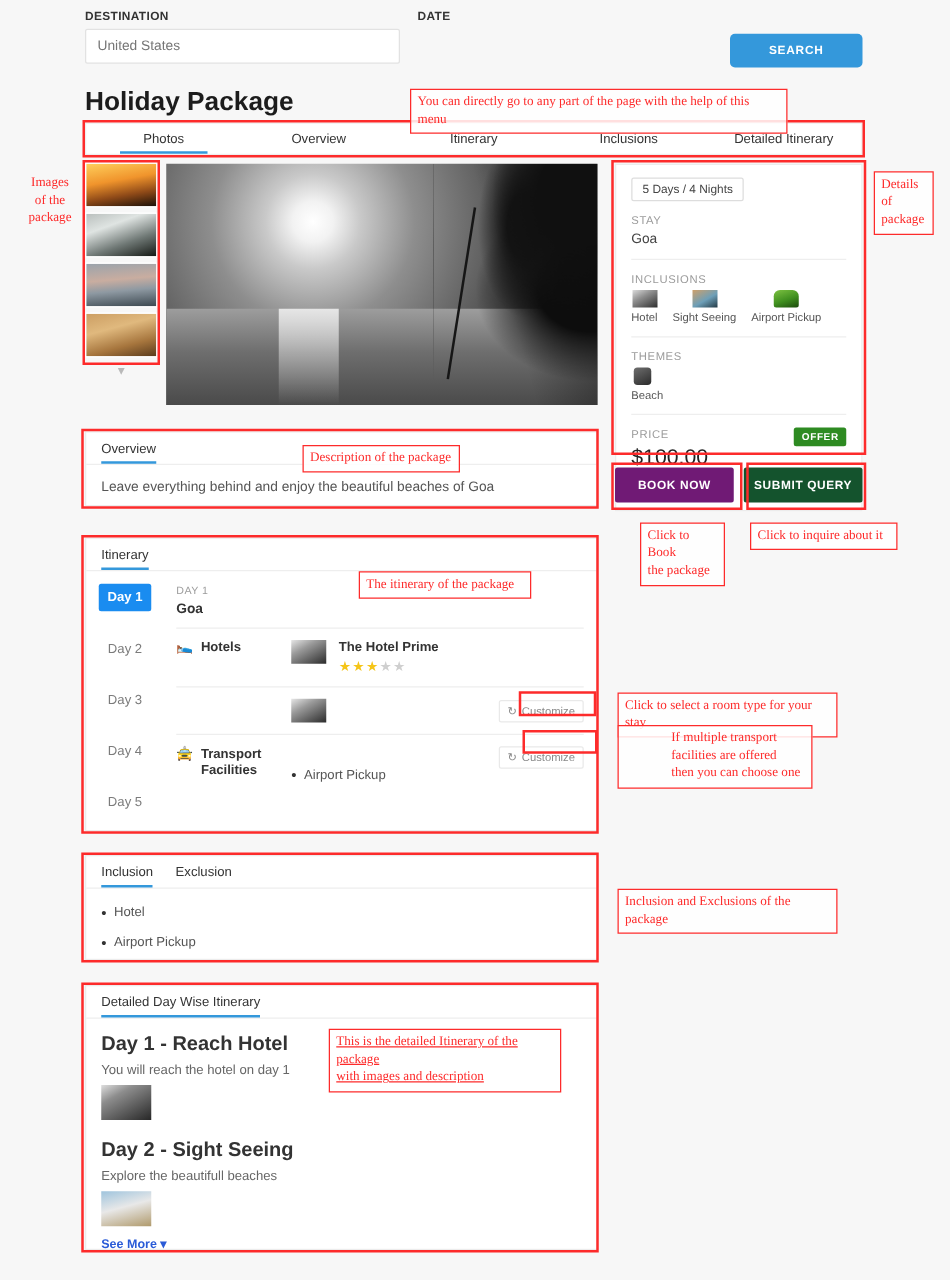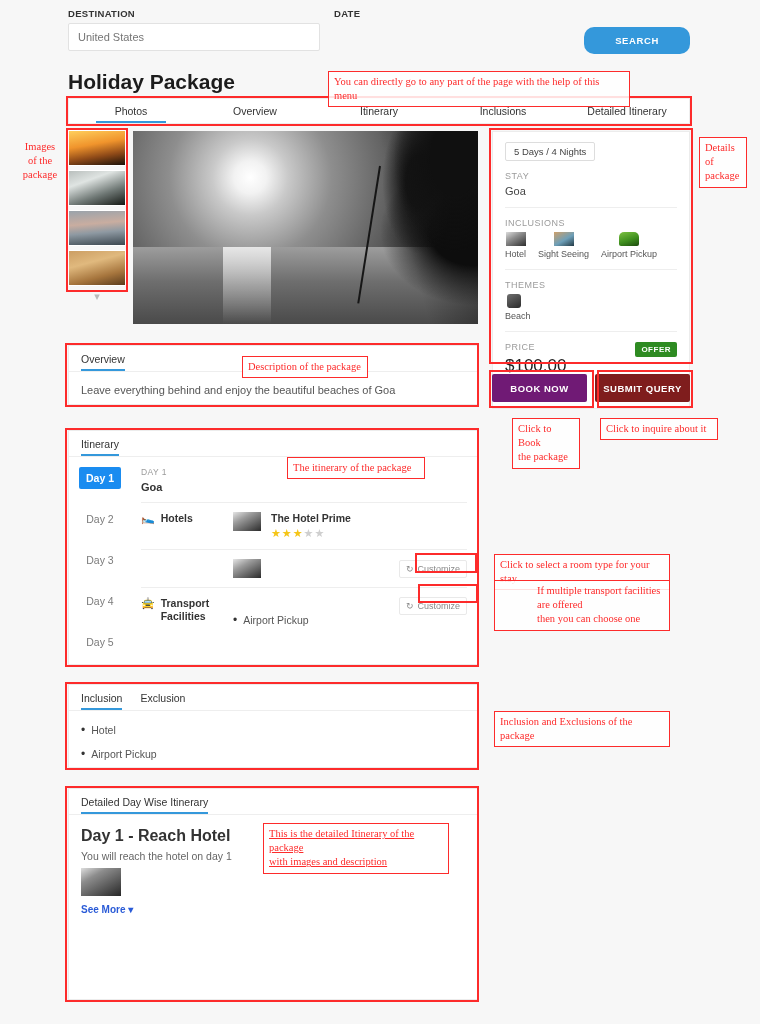--- a/index.html
+++ b/index.html
@@ -56,21 +56,21 @@
     border-radius: 2px;
   }
   #f-dest { left: 0; width: 252px; }
   #f-date { left: 266px; width: 232px; }
   .search-btn {
     position: absolute; left: 516px; top: 19px;
     width: 106px; height: 27px;
     background: #3498db;
     border: none; color: #fff;
     font-size: 9.5px; font-weight: bold; letter-spacing: .6px;
-    cursor: pointer; border-radius: 10px;
+    cursor: pointer; border-radius: 4px;
     font-family: "Liberation Sans", sans-serif;
   }
 
   
   .page-title {
     position: absolute; left: 68px; top: 70px;
     font-size: 21px; font-weight: bold; color: #1c1c1c;
   }
 
   
@@ -182,21 +182,21 @@
   }
 
   
   .actions { position: absolute; left: 492px; top: 374px; width: 198px; display: flex; gap: 8px; }
   .btn-book, .btn-query {
     flex: 1; height: 28px; border: none; color: #fff; cursor: pointer;
     font-size: 9.5px; font-weight: bold; letter-spacing: .5px; border-radius: 2px;
     font-family: "Liberation Sans", sans-serif;
   }
   .btn-book { background: #701a75; }
-  .btn-query { background: #7f1d1d; }
+  .btn-query { background: #14532d; }
 
   
   #overview-card { left: 68px; top: 345px; width: 410px; height: 60px; }
   .ov-text { font-size: 11px; color: #555; padding: 12px; }
 
   
   #itinerary-card { left: 68px; top: 430px; width: 410px; height: 235px; }
   .itin-wrap { display: flex; }
   .day-list { width: 72px; padding: 10px 0 10px 10px; flex-shrink: 0; }
   .day-item {
@@ -411,20 +411,25 @@
 <div class="card" id="detailed-card">
   <div class="card-tabs">
     <div class="card-tab active">Detailed Day Wise Itinerary</div>
   </div>
   <div class="card-body">
     <div>
       <div class="dd-title">Day 1 - Reach Hotel</div>
       <div class="dd-desc">You will reach the hotel on day 1</div>
       <div class="dd-img dd-img1"></div>
     </div>
+    <div style="margin-top:16px">
+      <div class="dd-title">Day 2 - Sight Seeing</div>
+      <div class="dd-desc">Explore the beautifull beaches</div>
+      <div class="dd-img dd-img2"></div>
+    </div>
     <div class="see-more"><span>See More</span> <span>▾</span></div>
   </div>
 </div>
 
 <div class="hl" style="left:66px;top:96px;width:626px;height:30px;"></div>
 <div class="hl" style="left:66px;top:128px;width:62px;height:164px;"></div>
 <div class="hl" style="left:489px;top:128px;width:204px;height:236px;"></div>
 <div class="hl" style="left:489px;top:370px;width:105px;height:38px;"></div>
 <div class="hl" style="left:597px;top:370px;width:96px;height:38px;"></div>
 <div class="hl" style="left:65px;top:343px;width:414px;height:64px;"></div>
@@ -439,17 +444,17 @@
 package</div>
 <div class="anno" style="left:328px;top:71px;width:302px;">You can directly go to any part of the page with the help of this menu</div>
 <div class="anno" style="left:699px;top:137px;width:48px;">Details of
 package</div>
 <div class="anno" style="left:242px;top:356px;width:126px;">Description of the package</div>
 <div class="anno" style="left:512px;top:418px;width:68px;">Click to Book
 the package</div>
 <div class="anno" style="left:600px;top:418px;width:118px;">Click to inquire about it</div>
 <div class="anno" style="left:287px;top:457px;width:138px;">The itinerary of the package</div>
 <div class="anno" style="left:494px;top:554px;width:176px;">Click to select a room type for your stay</div>
-<div class="anno" style="left:494px;top:580px;width:176px;padding-left:42px;">If multiple transport facilities are offered
+<div class="anno" style="left:494px;top:580px;width:156px;padding-left:42px;">If multiple transport facilities are offered
 then you can choose one</div>
 <div class="anno" style="left:494px;top:711px;width:176px;">Inclusion and Exclusions of the package</div>
 <div class="anno" style="left:263px;top:823px;width:186px;text-decoration:underline;">This is the detailed Itinerary of the package
 with images and description</div>
 
 </body></html>

